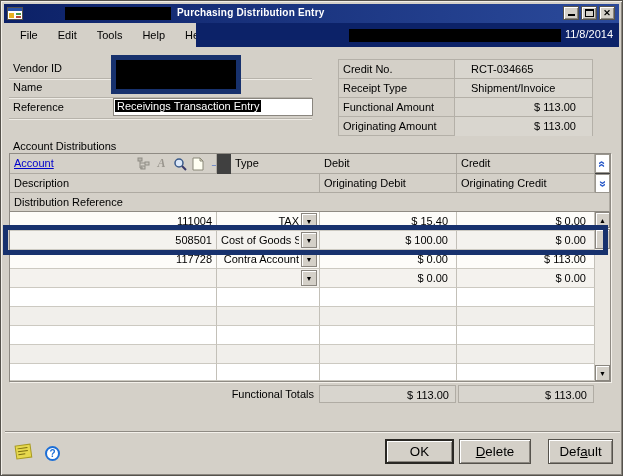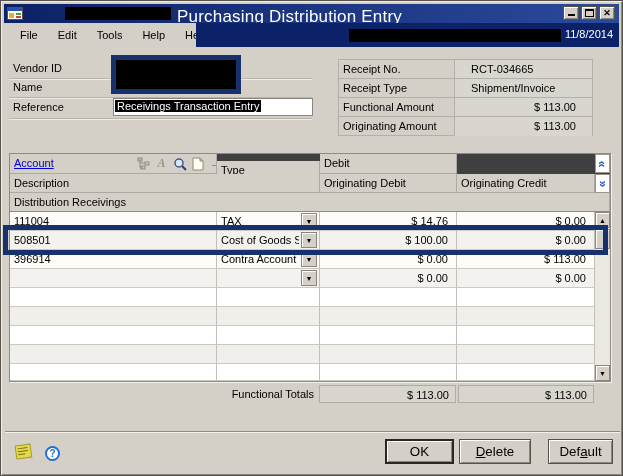--- a/index.html
+++ b/index.html
@@ -15,22 +15,22 @@
   }
   
   .titlebar {
     position:absolute; left:3px; top:3px; right:3px; height:19px;
     background: linear-gradient(to right,#0c2167,#2b4a9b);
   }
   .app-icon { position:absolute; left:3px; top:3px; }
   .redact { position:absolute; background:#000; }
   .title-redact { left:61px; top:3px; width:106px; height:13px; }
   .title-text {
-    position:absolute; left:173px; top:3px; color:#fff; font-weight:normal;
-    font-size:17px; letter-spacing:.2px; white-space:nowrap;
+    position:absolute; left:173px; top:3px; color:#fff; font-weight:bold;
+    font-size:10px; letter-spacing:.2px; white-space:nowrap;
   }
   .wbtn {
     position:absolute; top:2px; width:16px; height:14px; background:#d4d0c8;
     border:1px solid #55524c;
     box-shadow: inset 1px 1px 0 #fff, inset -1px -1px 0 #8a867f;
     display:flex; align-items:center; justify-content:center;
     font-size:9px; font-weight:bold; cursor:default;
   }
   .btn-min { right:40px; } .btn-max { right:22px; } .btn-close { right:4px; }
   .glyph-min { display:block; width:7px; height:7px; border-bottom:2px solid #000; margin-top:-2px; }
@@ -86,21 +86,21 @@
   .alias-glyph { font-family:"Liberation Serif", serif; font-style:italic; font-weight:bold;
                  color:#9a968e; font-size:12px; }
   .expand-glyph { color:#1e50c8; font-weight:bold; font-size:13px; }
   .chev-btn { position:absolute; left:585px; width:15px; height:19px; background:#fff;
               border:1px solid #9a968e; display:flex; align-items:center; justify-content:center;
               color:#2a5ac8; font-weight:bold; font-size:12px; }
   .chev-up   { transform:rotate(90deg); display:inline-block; }
   .chev-down { transform:rotate(-90deg); display:inline-block; }
   .drow { position:absolute; left:0; width:585px; height:19px; }
   .dcell { position:absolute; top:0; height:19px; border-right:1px solid #c3c0b8;
-           border-bottom:1px solid #ccc9c1; padding:3px 4px; white-space:nowrap; overflow:hidden; }
+           border-bottom:1px solid #ccc9c1; padding:3px 4px; white-space:nowrap; overflow:hidden;text-align:right; }
   .num { text-align:right; padding-right:8px; }
   .ddbtn { position:absolute; right:2px; top:1px; width:16px; height:16px; background:#d4d0c8;
            border:1px solid #8a867f; box-shadow: inset 1px 1px 0 #fff;
            display:flex; align-items:center; justify-content:center; font-size:7px; }
   .type-text { display:block; width:78px; overflow:hidden; }
   .vscroll { position:absolute; left:585px; top:58px; width:15px; height:169px; background:#ebe8e2; }
   .sbtn { position:absolute; left:0; width:15px; height:16px; background:#d4d0c8;
           border:1px solid #8a867f; box-shadow: inset 1px 1px 0 #fff;
           display:flex; align-items:center; justify-content:center; font-size:7px; }
   .sthumb { position:absolute; left:0; top:17px; width:15px; height:20px; background:#d4d0c8;
@@ -174,37 +174,38 @@
   <div class="sep" style="top:77px;"></div>
   <div class="sep" style="top:96px;"></div>
   <div class="sep" style="top:117px;"></div>
   <div class="ref-input">
     <span class="sel-text">Receivings Transaction Entry</span>
   </div>
   <div class="vendor-annotation"></div>
 
   <div class="rgrid">
     <div class="rrow">
-      <span class="rlabel">Receipt No.</span>
+      <span class="rlabel">Credit No.</span>
       <span class="rvalue">RCT-034665</span>
     </div>
     <div class="rrow">
       <span class="rlabel">Receipt Type</span>
       <span class="rvalue">Shipment/Invoice</span>
     </div>
     <div class="rrow">
       <span class="rlabel">Functional Amount</span>
       <span class="rvalue amount">$ 113.00</span>
     </div>
     <div class="rrow">
       <span class="rlabel">Originating Amount</span>
       <span class="rvalue amount">$ 113.00</span>
     </div>
   </div>
 
+  <span class="section-label">Account Distributions</span>
 
   <div class="grid">
 
     <div class="hcell" style="left:0; top:0; width:207px; height:20px;">
       <span class="link">Account</span>
       <span class="iconbar">
         <span class="tool-ico">
           <svg width="14" height="14">
               <rect x="1" y="1" width="4" height="3" fill="#b8b5ad" stroke="#908d85"></rect>
               <rect x="8" y="5" width="4" height="3" fill="#c8c5bd" stroke="#908d85"></rect>
@@ -225,61 +226,62 @@
           <svg width="12" height="14">
               <path d="M1 1 h7 l3 3 v9 h-10 z" fill="#fffff2" stroke="#8a8878"></path>
               <path d="M8 1 l3 3 h-3 z" fill="#e8e4c8" stroke="#8a8878"></path>
             </svg>
         </span>
         <span class="tool-ico">
             <span class="expand-glyph">→</span>
           </span>
       </span>
     </div>
-    <div class="hcell" style="left:207px; top:0; width:103px; height:20px;margin-top:7px;"><span>Type</span></div>
+    <div class="hcell" style="left:221px; top:0; width:103px; height:20px;"><span>Type</span></div>
     <div class="hcell" style="left:310px; top:0; width:137px; height:20px;"><span>Debit</span></div>
+    <div class="hcell" style="left:447px; top:0; width:138px; height:20px;"><span>Credit</span></div>
     <div class="chev-btn" style="top:0;">
         <span class="chev-up">«</span>
       </div>
 
     <div class="hcell" style="left:0; top:20px; width:310px; height:19px;"><span>Description</span></div>
     <div class="hcell" style="left:310px; top:20px; width:137px; height:19px;"><span>Originating Debit</span></div>
     <div class="hcell" style="left:447px; top:20px; width:138px; height:19px;"><span>Originating Credit</span></div>
     <div class="chev-btn" style="top:20px;">
         <span class="chev-down">«</span>
       </div>
 
-    <div class="hcell" style="left:0; top:39px; width:600px; height:19px; border-bottom:1px solid #8f8b84;"><span>Distribution Receivings</span></div>
+    <div class="hcell" style="left:0; top:39px; width:600px; height:19px; border-bottom:1px solid #8f8b84;"><span>Distribution Reference</span></div>
 
     <div class="drow" style="top:58px;">
       <div class="dcell" style="left:0; width:207px; background:#fdfcf9;">111004</div>
       <div class="dcell" style="left:207px; width:103px; background:#fdfcf9;">
         <span class="type-text">TAX</span>
         <span class="ddbtn">
             <span>▼</span>
           </span>
       </div>
-      <div class="dcell num" style="left:310px; width:137px; background:#fdfcf9;">$ 14.76</div>
+      <div class="dcell num" style="left:310px; width:137px; background:#fdfcf9;">$ 15.40</div>
       <div class="dcell num" style="left:447px; width:138px; background:#fdfcf9;">$ 0.00</div>
     </div>
 
     <div class="drow" style="top:77px;">
       <div class="dcell" style="left:0; width:207px; background:#f4f2ee;">508501</div>
       <div class="dcell" style="left:207px; width:103px; background:#f4f2ee;">
         <span class="type-text">Cost of Goods So</span>
         <span class="ddbtn">
             <span>▼</span>
           </span>
       </div>
       <div class="dcell num" style="left:310px; width:137px; background:#f4f2ee;">$ 100.00</div>
       <div class="dcell num" style="left:447px; width:138px; background:#f4f2ee;">$ 0.00</div>
     </div>
 
     <div class="drow" style="top:96px;">
-      <div class="dcell" style="left:0; width:207px; background:#fdfcf9;">396914</div>
+      <div class="dcell" style="left:0; width:207px; background:#fdfcf9;">117728</div>
       <div class="dcell" style="left:207px; width:103px; background:#fdfcf9;">
         <span class="type-text">Contra Account</span>
         <span class="ddbtn">
             <span>▼</span>
           </span>
       </div>
       <div class="dcell num" style="left:310px; width:137px; background:#fdfcf9;">$ 0.00</div>
       <div class="dcell num" style="left:447px; width:138px; background:#fdfcf9;">$ 113.00</div>
     </div>
 

